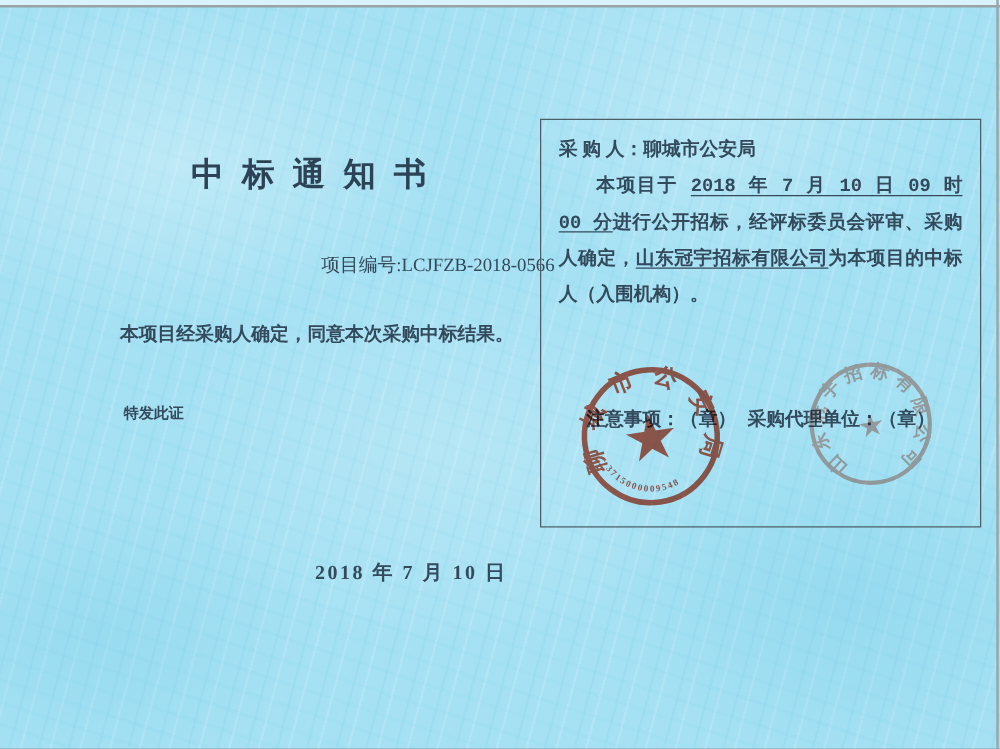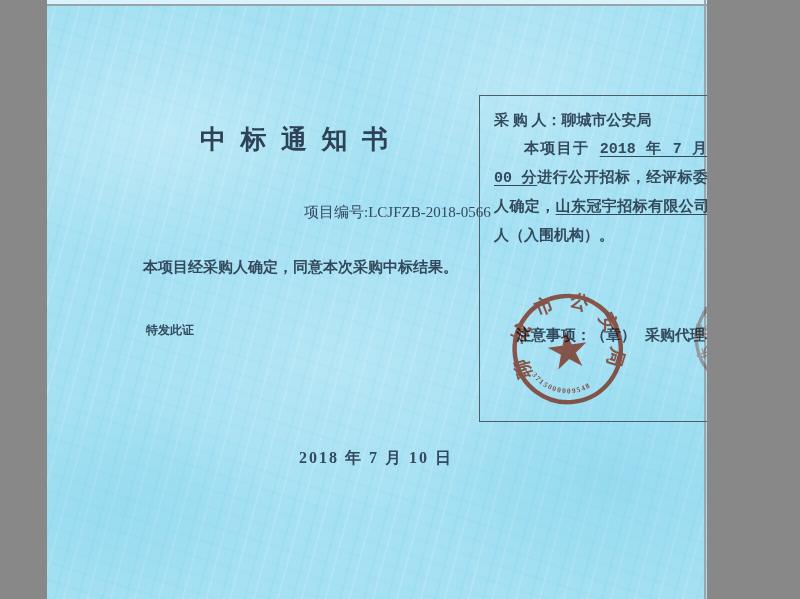--- a/index.html
+++ b/index.html
@@ -1,31 +1,30 @@
 <!DOCTYPE html>
 <html><head>
 <meta charset="utf-8">
 <style>
   html,body{margin:0;padding:0;background:#888;}
   .page{
     position:relative;
-    width:660px;height:599px;
+    width:800px;height:599px;
     overflow:hidden;
     font-family:"Liberation Serif","DejaVu Serif",serif;
     color:#33495c;
     background-color:#a6e1f3;
     background-image:
       radial-gradient(ellipse 300px 180px at 18% 22%, rgba(255,255,255,0.28), rgba(255,255,255,0) 70%),
       radial-gradient(ellipse 260px 200px at 72% 15%, rgba(255,255,255,0.22), rgba(255,255,255,0) 70%),
       radial-gradient(ellipse 320px 220px at 45% 60%, rgba(255,255,255,0.18), rgba(255,255,255,0) 70%),
       radial-gradient(ellipse 280px 200px at 85% 80%, rgba(120,205,232,0.35), rgba(120,205,232,0) 70%),
       radial-gradient(ellipse 240px 160px at 10% 85%, rgba(120,205,232,0.30), rgba(120,205,232,0) 70%),
       repeating-linear-gradient(105deg, rgba(125,208,234,0.20) 0 2px, rgba(125,208,234,0) 2px 9px, rgba(210,240,250,0.25) 9px 11px, rgba(210,240,250,0) 11px 23px),
       repeating-linear-gradient(18deg, rgba(135,212,236,0.14) 0 3px, rgba(135,212,236,0) 3px 17px);
-    margin-left: 47px;
   }
   .scan-strip{position:absolute;left:0;top:0;width:100%;height:4px;background:#d9f2fb;}
   .scan-line-top{position:absolute;left:0;top:4px;width:100%;height:2px;background:#98a4a8;}
   .scan-line-right{position:absolute;right:1px;top:0;width:2px;height:100%;background:#9aa6aa;}
 
   .doc-title{
     position:absolute;left:153px;top:122px;
     font-size:26px;font-weight:bold;letter-spacing:4px;color:#2d4355;
     white-space:nowrap;
   }

